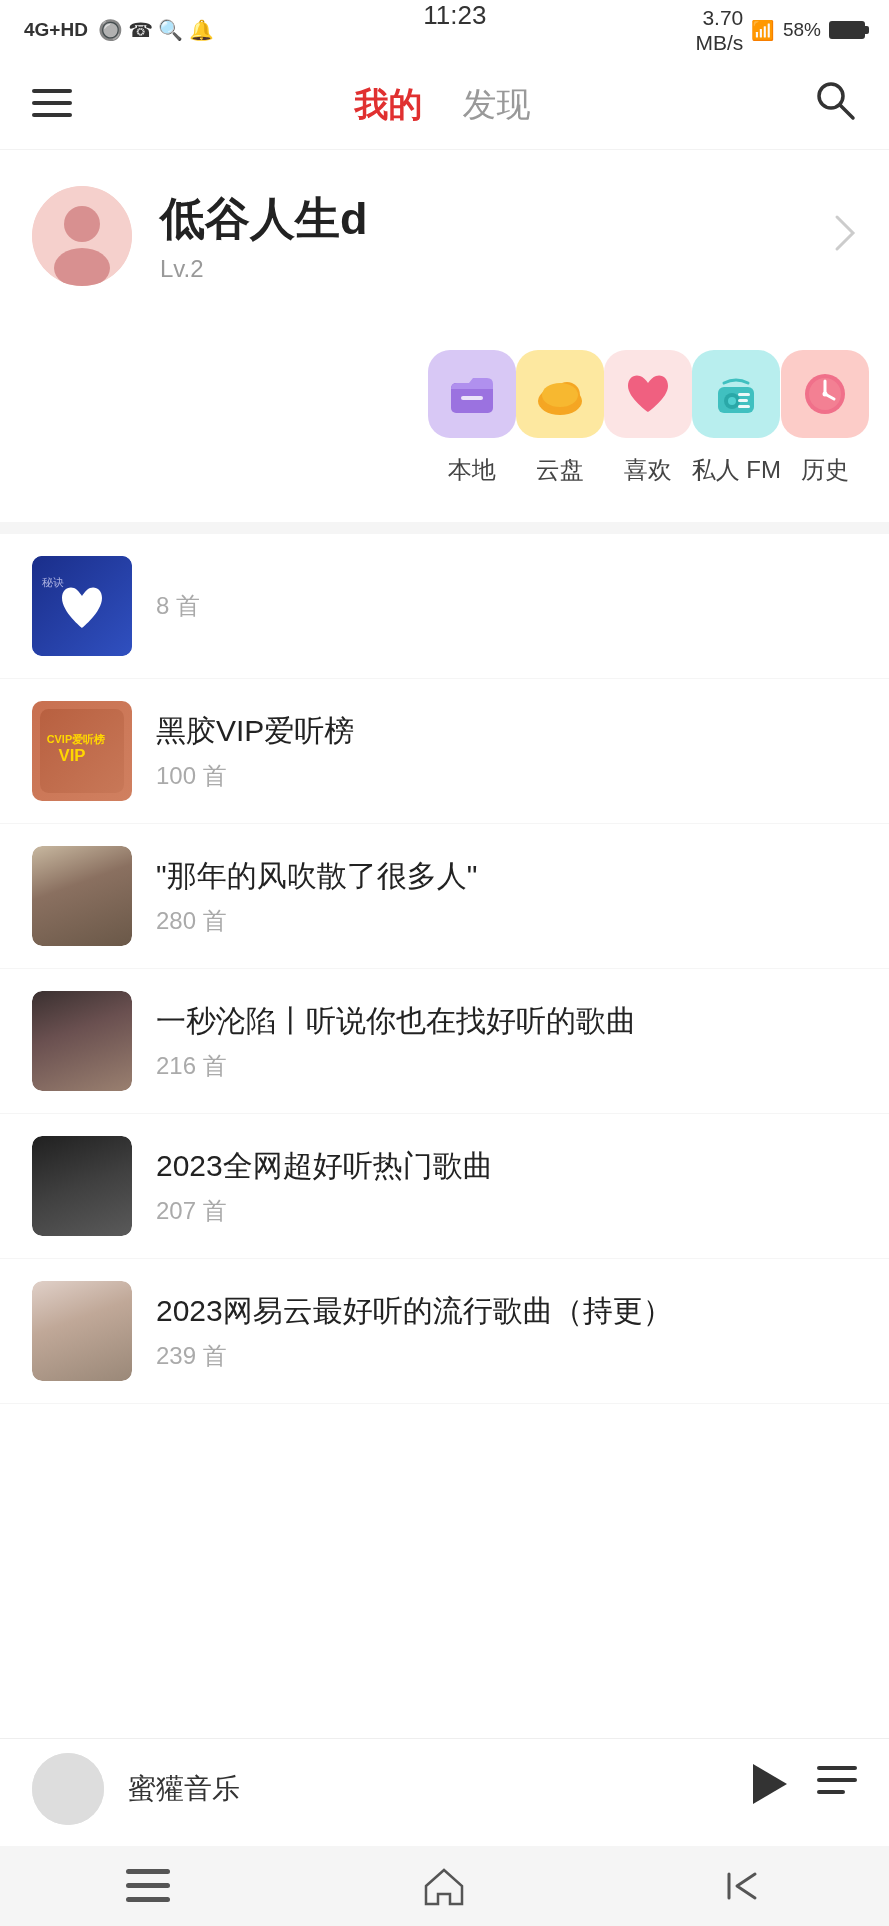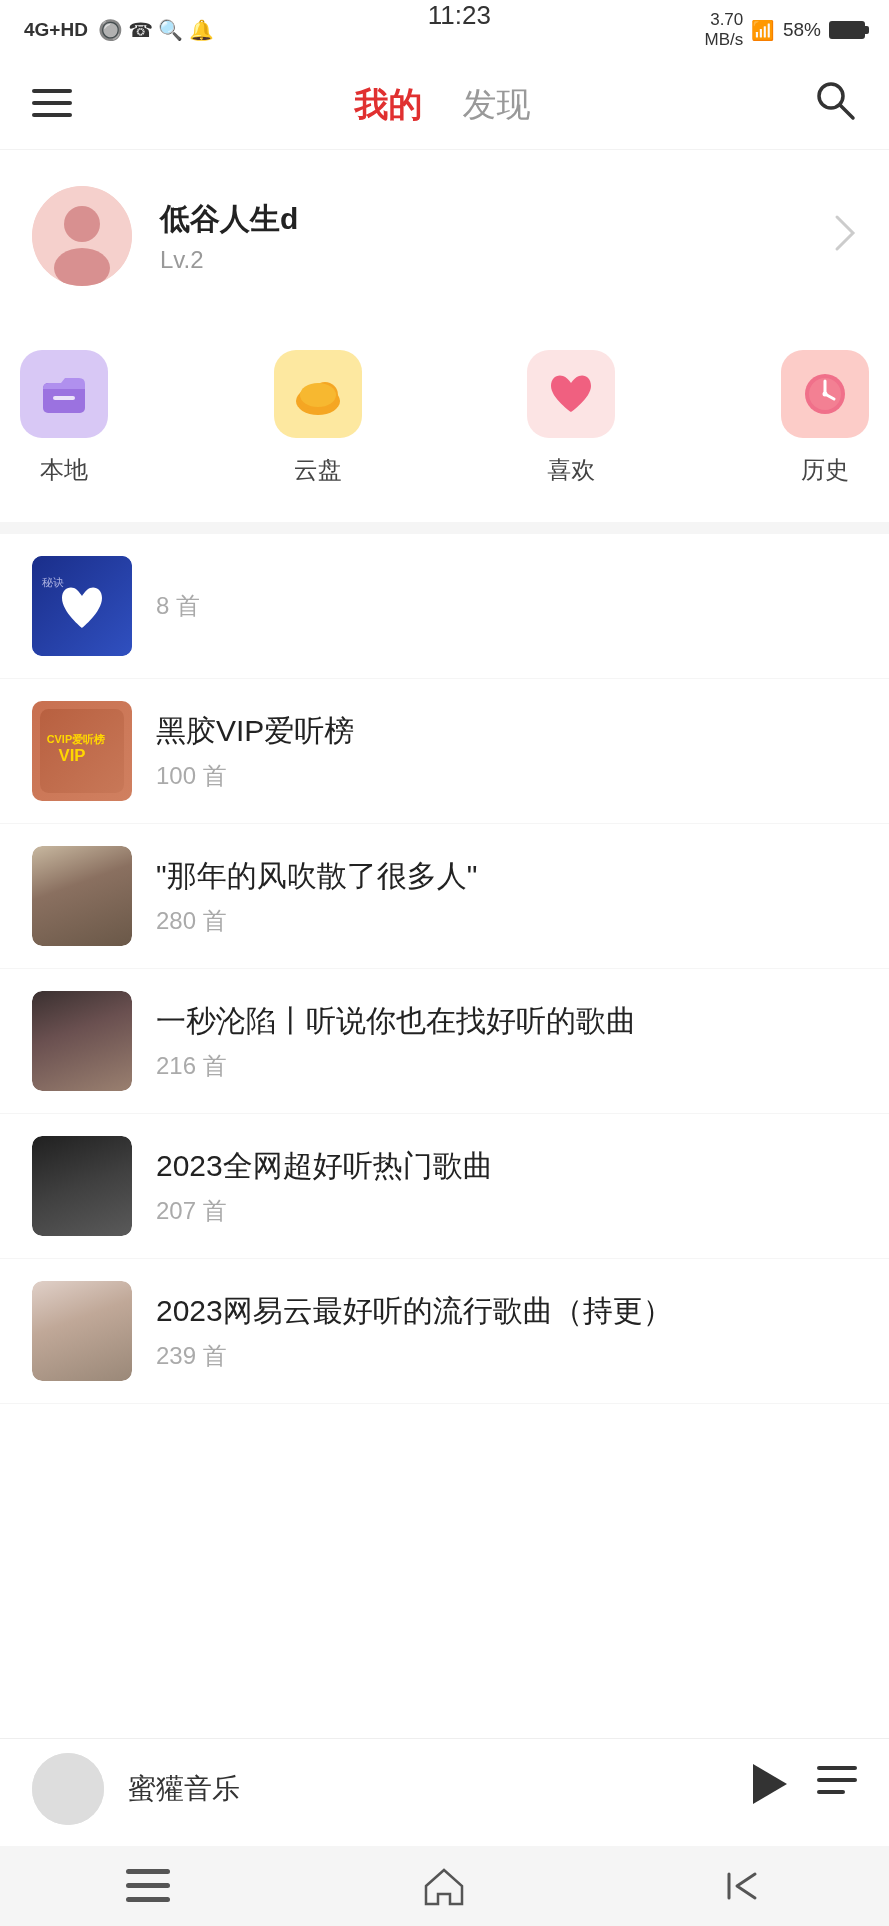--- a/index.html
+++ b/index.html
@@ -85,28 +85,28 @@
     }
     .profile-left { display: flex; align-items: center; gap: 28px; }
     .avatar {
       width: 100px; height: 100px;
       border-radius: 50%;
       background: #f5d0cc;
       display: flex; align-items: center; justify-content: center;
       overflow: hidden;
     }
     .profile-info {}
-    .profile-name { font-size: 30px; font-weight: 600; color: #222; margin-bottom: 6px; }
+    .profile-name { font-size: 45px; font-weight: 600; color: #222; margin-bottom: 6px; }
     .profile-level { font-size: 24px; color: #999; }
     .chevron-right { font-size: 30px; color: #ccc; }
 
     
     .quick-icons {
       display: flex;
-      justify-content: space-between;
+      justify-content: flex-end;
       padding: 28px 20px 36px;
       background: #fff;
     }
     .quick-item {
       display: flex;
       flex-direction: column;
       align-items: center;
       gap: 16px;
       cursor: pointer;
     }
@@ -231,21 +231,21 @@
 </head>
 <body>
 
 <div class="status-bar">
   <div class="status-left">
     <span style="font-size:19px;font-weight:700;">4G+HD</span>
     <span style="font-size:20px;">🔘 ☎ 🔍 🔔</span>
   </div>
   <div class="status-center">11:23</div>
   <div class="status-right">
-    <span style="font-size:17px;line-height:1.2;text-align:right;">3.70<br>MB/s</span>
+    <span style="font-size:21px;line-height:1.2;text-align:right;">3.70<br>MB/s</span>
     <span>📶</span>
     <span>58%</span>
     <div class="battery-icon"></div>
   </div>
 </div>
 
 <div class="header">
   <div class="header-menu">
     <svg width="40" height="28" viewBox="0 0 40 28">
       <rect y="0" width="40" height="4" rx="2" fill="#333"></rect>
@@ -313,20 +313,34 @@
 
   <div class="quick-item">
     <div class="quick-icon-wrap icon-like">
       <svg width="52" height="50" viewBox="0 0 52 48">
         <path d="M26 42 C26 42 6 28 6 16 C6 8 12 4 18 6 C21 7 24 10 26 13 C28 10 31 7 34 6 C40 4 46 8 46 16 C46 28 26 42 26 42Z" fill="#f06080"></path>
       </svg>
     </div>
     <span class="quick-label">喜欢</span>
   </div>
 
+  <div class="quick-item">
+    <div class="quick-icon-wrap icon-fm">
+      <svg width="52" height="50" viewBox="0 0 52 50">
+        <rect x="8" y="18" width="36" height="26" rx="6" fill="#40c0c0"></rect>
+        <circle cx="22" cy="32" r="8" fill="#2aa8a8"></circle>
+        <circle cx="22" cy="32" r="4" fill="#50d0d0"></circle>
+        <rect x="28" y="24" width="12" height="3" rx="1.5" fill="#fff" opacity="0.9"></rect>
+        <rect x="28" y="30" width="10" height="3" rx="1.5" fill="#fff" opacity="0.9"></rect>
+        <rect x="28" y="36" width="12" height="3" rx="1.5" fill="#fff" opacity="0.9"></rect>
+        <path d="M14 14 Q26 8 38 14" stroke="#40c0c0" stroke-width="3" fill="none" stroke-linecap="round"></path>
+      </svg>
+    </div>
+    <span class="quick-label">私人 FM</span>
+  </div>
 
   <div class="quick-item">
     <div class="quick-icon-wrap icon-history">
       <svg width="50" height="50" viewBox="0 0 50 50">
         <circle cx="25" cy="25" r="20" fill="#f0708a"></circle>
         <circle cx="25" cy="25" r="16" fill="#f58a9a" opacity="0.6"></circle>
         <line x1="25" y1="25" x2="25" y2="12" stroke="#fff" stroke-width="3" stroke-linecap="round"></line>
         <line x1="25" y1="25" x2="34" y2="30" stroke="#fff" stroke-width="3" stroke-linecap="round"></line>
         <circle cx="25" cy="25" r="2.5" fill="#fff"></circle>
       </svg>

